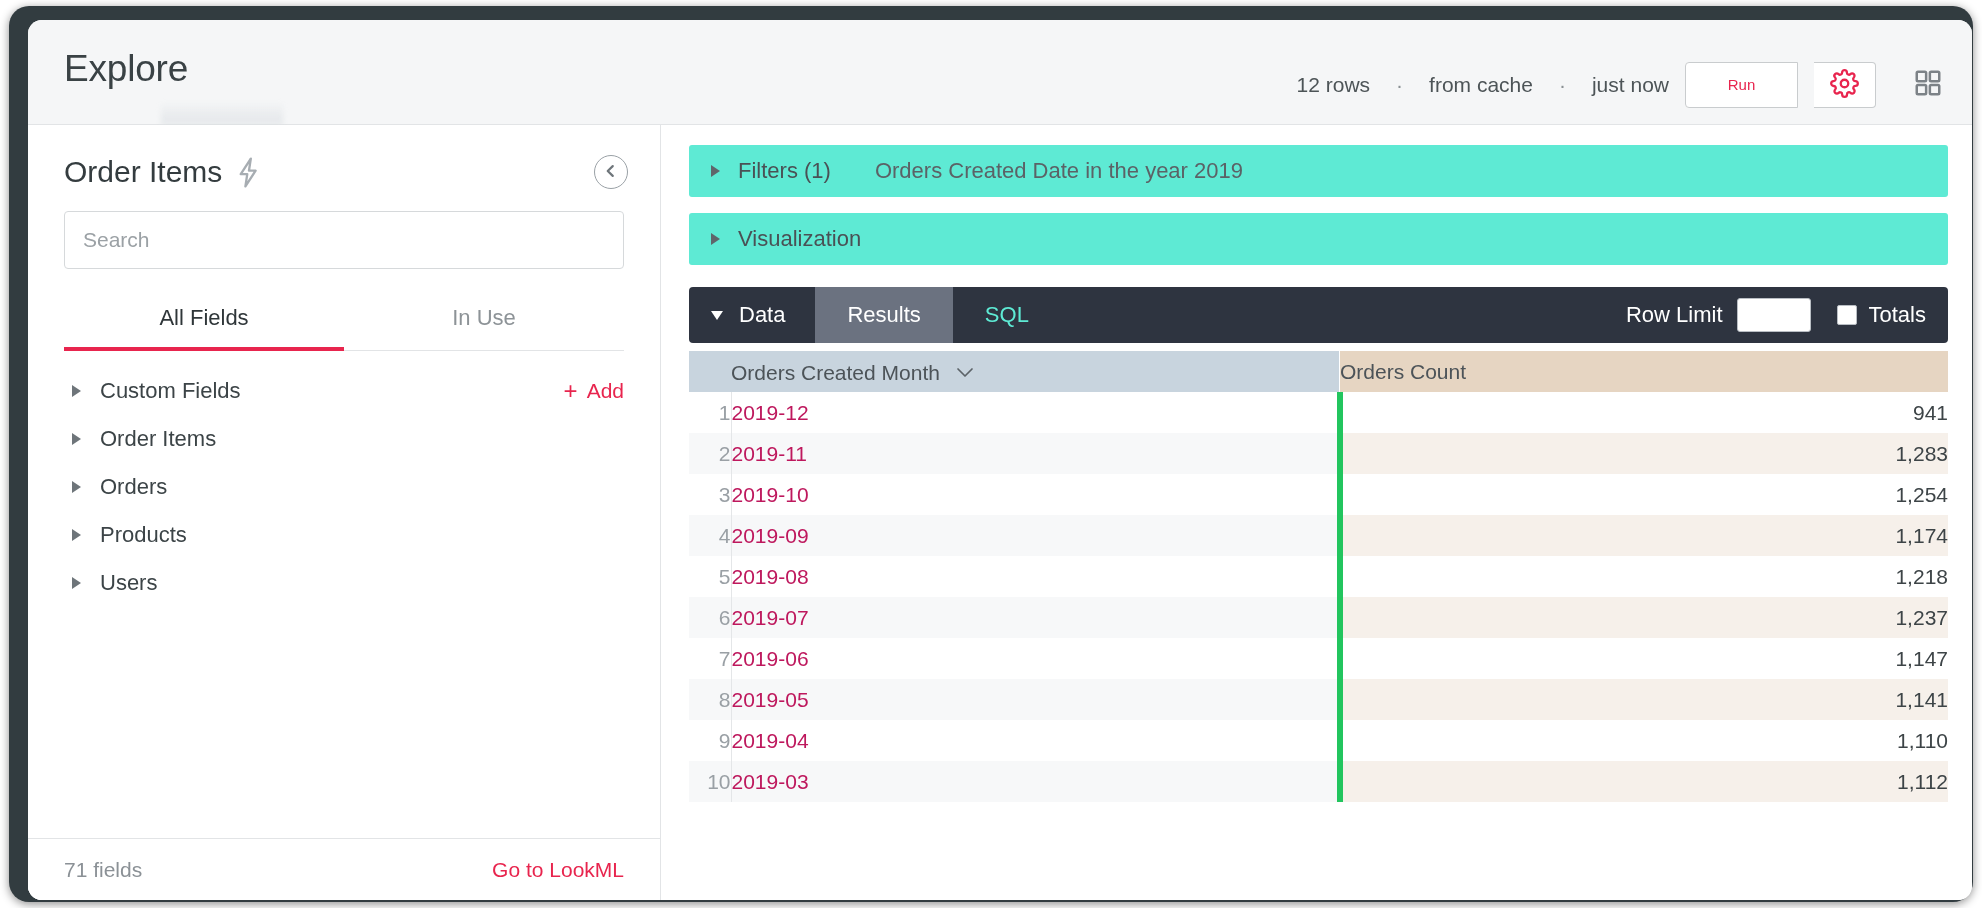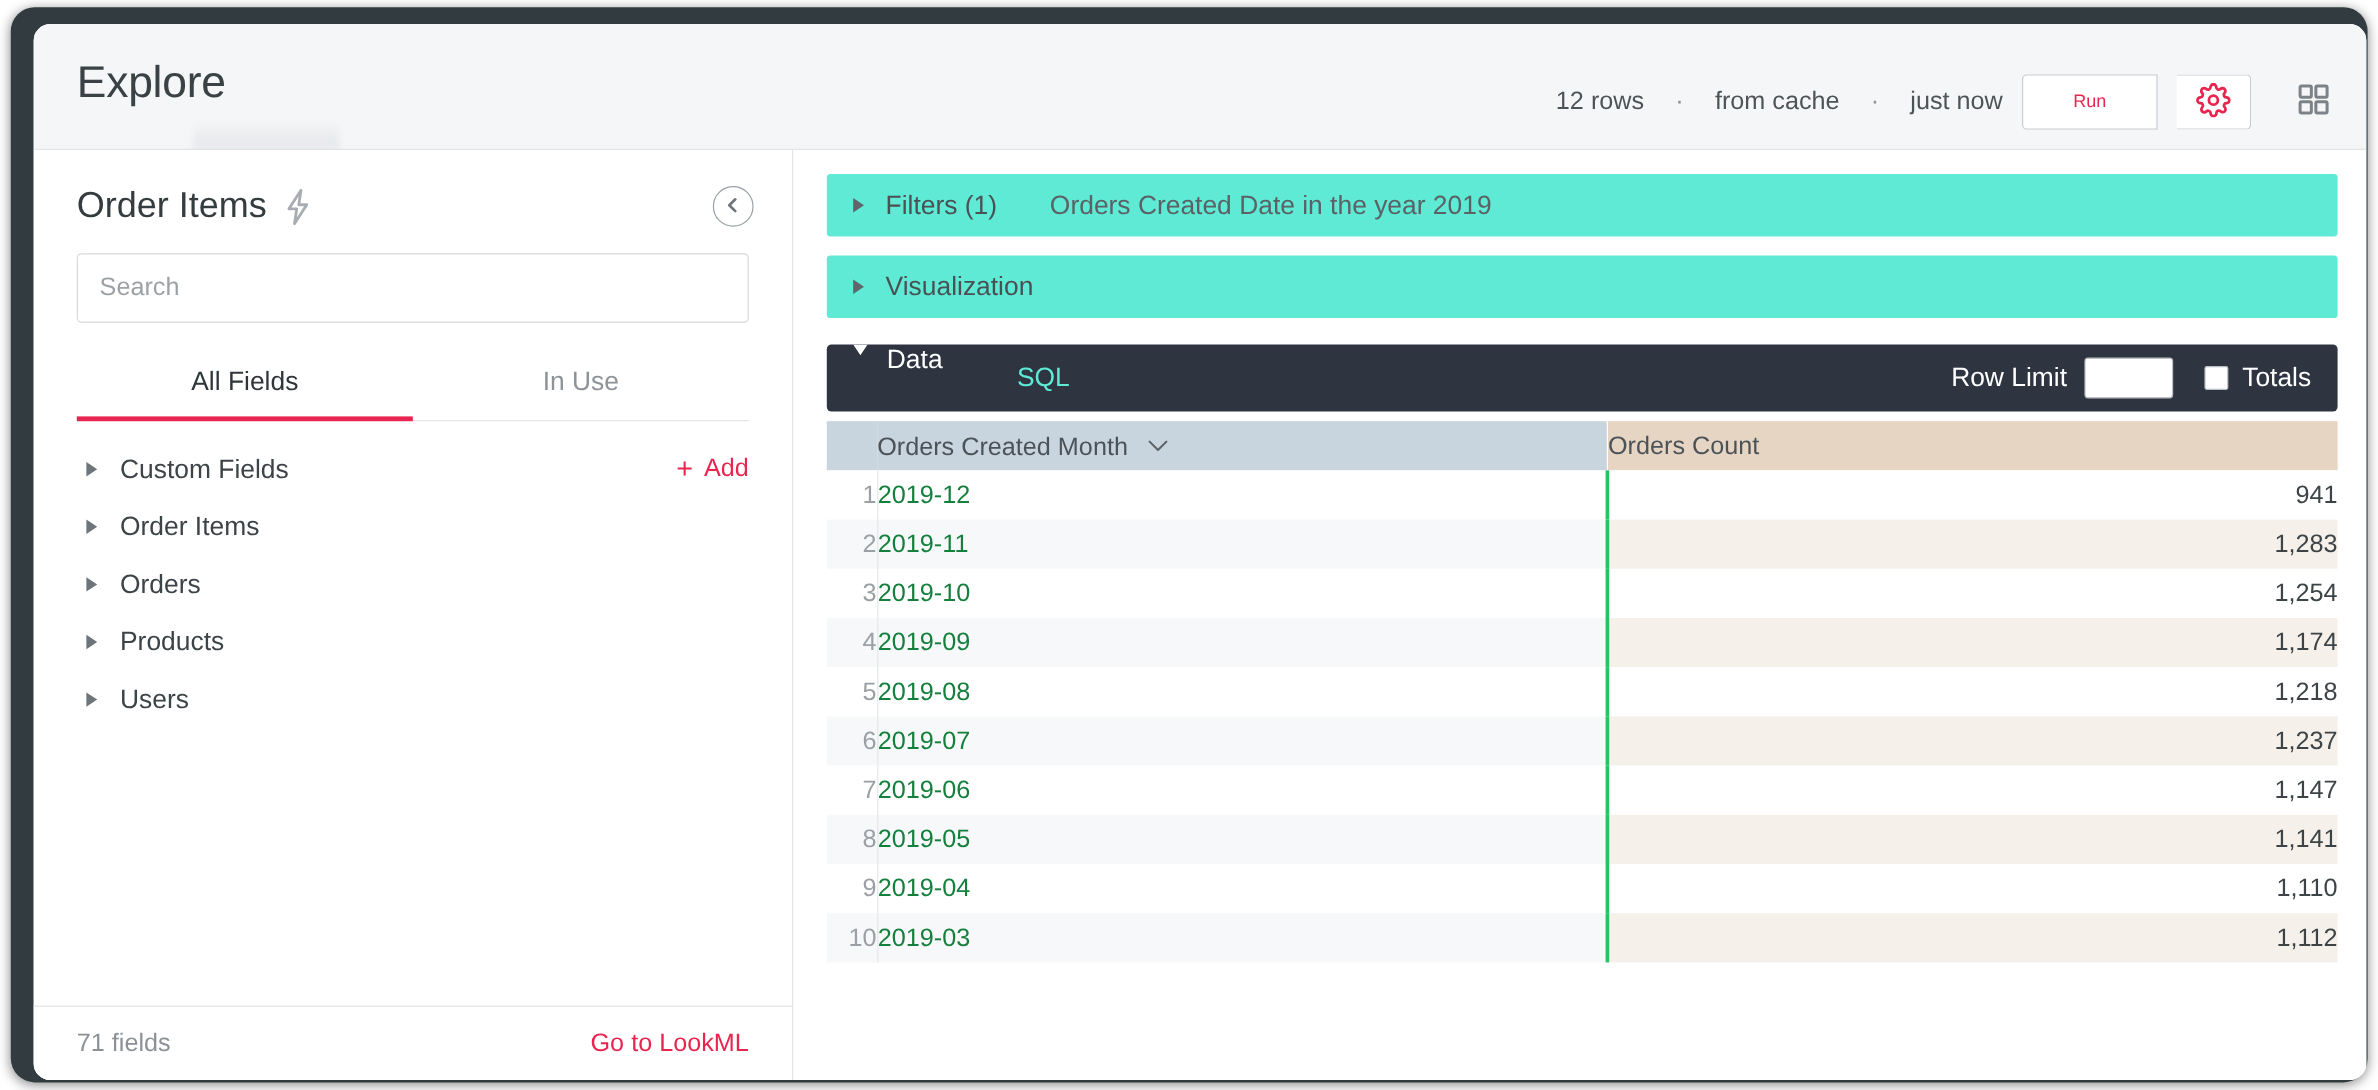--- a/index.html
+++ b/index.html
@@ -255,21 +255,21 @@
   #data-strip {
     height: 56px;
     background: #2e3440;
     border-radius: 4px;
     display: flex;
     align-items: stretch;
     margin-top: 22px;
     overflow: hidden;
   }
   #data-tab {
-    display: flex; align-items: flex-start;
+    display: flex; align-items: center;
     padding: 0 30px 0 22px;
     cursor: pointer; background: none; border: none;
     color: #ffffff; font-size: 22px;
     font-family: "Liberation Sans", sans-serif;
   }
   #data-caret {
     width: 0; height: 0;
     border-top: 9px solid #ffffff;
     border-left: 6.5px solid transparent;
     border-right: 6.5px solid transparent;
@@ -336,22 +336,22 @@
   .header-caret { display: inline-block; margin-left: 10px; vertical-align: 2px; }
   td.cell-index {
     width: 42px;
     text-align: right;
     padding-right: 10px;
     color: #9aa0a5;
     border-right: 1px solid #e4e6e8;
   }
   td.cell-dim {
     padding-left: 18px;
-    color: #15803d;
-    border-right: 3px solid #22c55e;
+    color: #be185d;
+    border-right: 6px solid #22c55e;
   }
   td.cell-meas {
     text-align: right;
     padding-right: 20px;
     color: #3d4447;
   }
   tr.odd td.cell-index, tr.odd td.cell-dim { background: #f7f8f9; }
   tr.odd td.cell-meas { background: #f6f0ea; }
   tr.even td.cell-index, tr.even td.cell-dim, tr.even td.cell-meas { background: #ffffff; }
 </style>
@@ -467,20 +467,21 @@
         <div class="collapsible-bar">
           <span class="caret"></span>
           <span class="bar-label">Visualization</span>
         </div>
 
         <div id="data-strip">
           <button id="data-tab">
             <span id="data-caret"></span>
             <span>Data</span>
           </button>
+          <button class="strip-tab active">Results</button>
           <button class="strip-tab">SQL</button>
 
           <div id="strip-right">
             <span id="row-limit-label">Row Limit</span>
             <input id="row-limit-input" type="text" value="" style="">
             <div id="totals-wrap">
               <span id="totals-checkbox"></span>
               <span id="totals-label">Totals</span>
             </div>
           </div>

